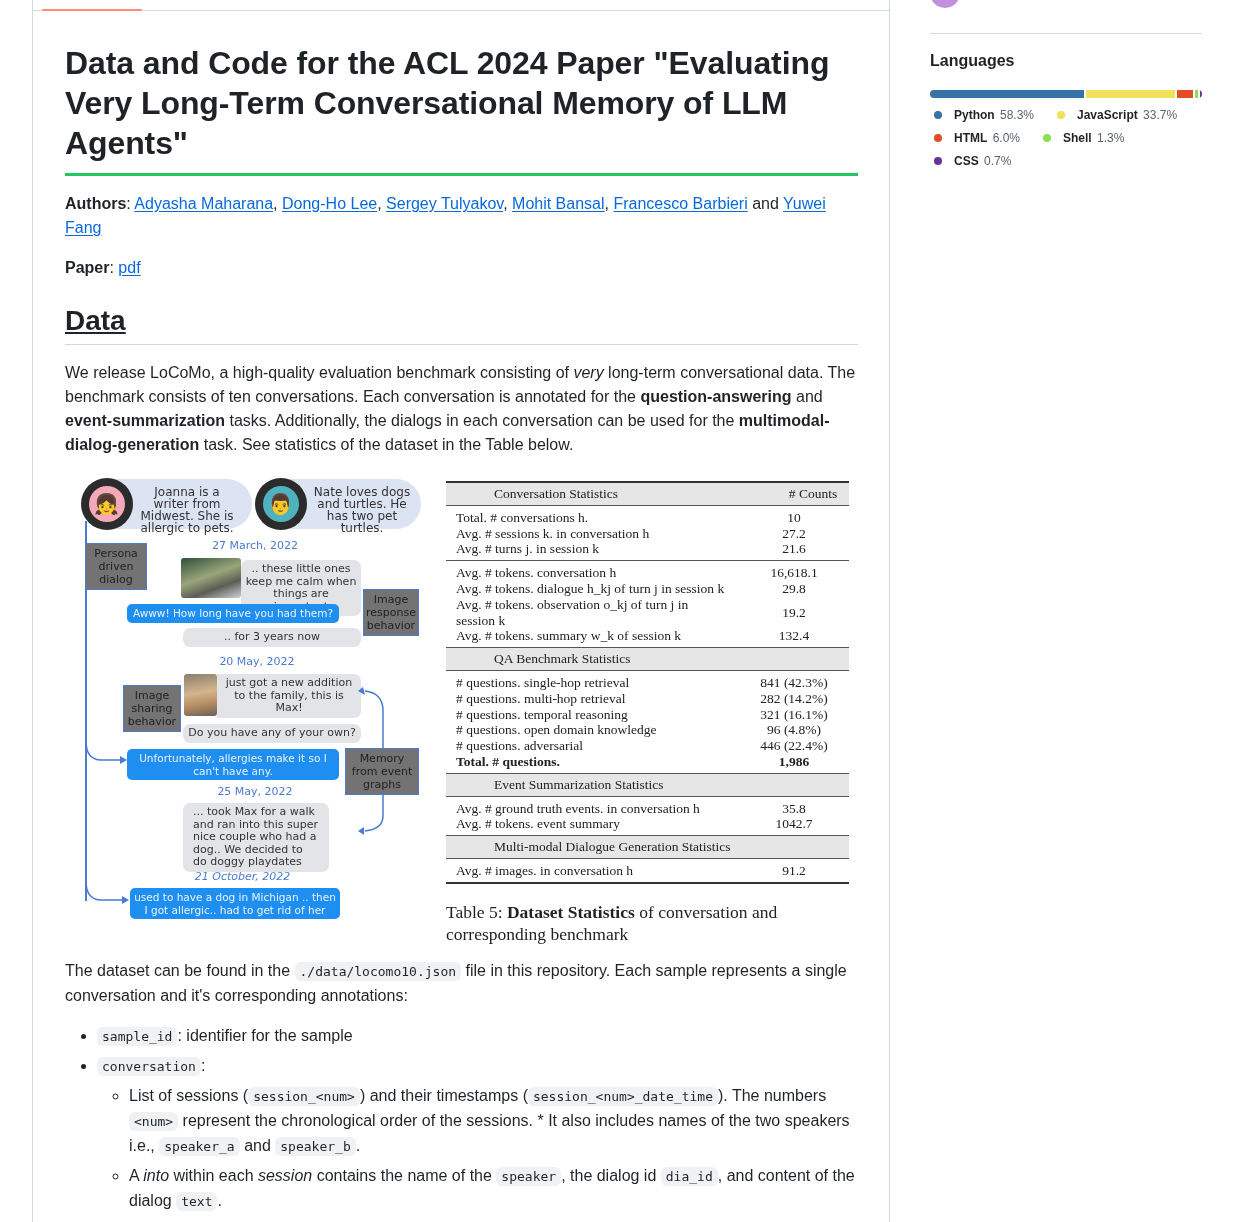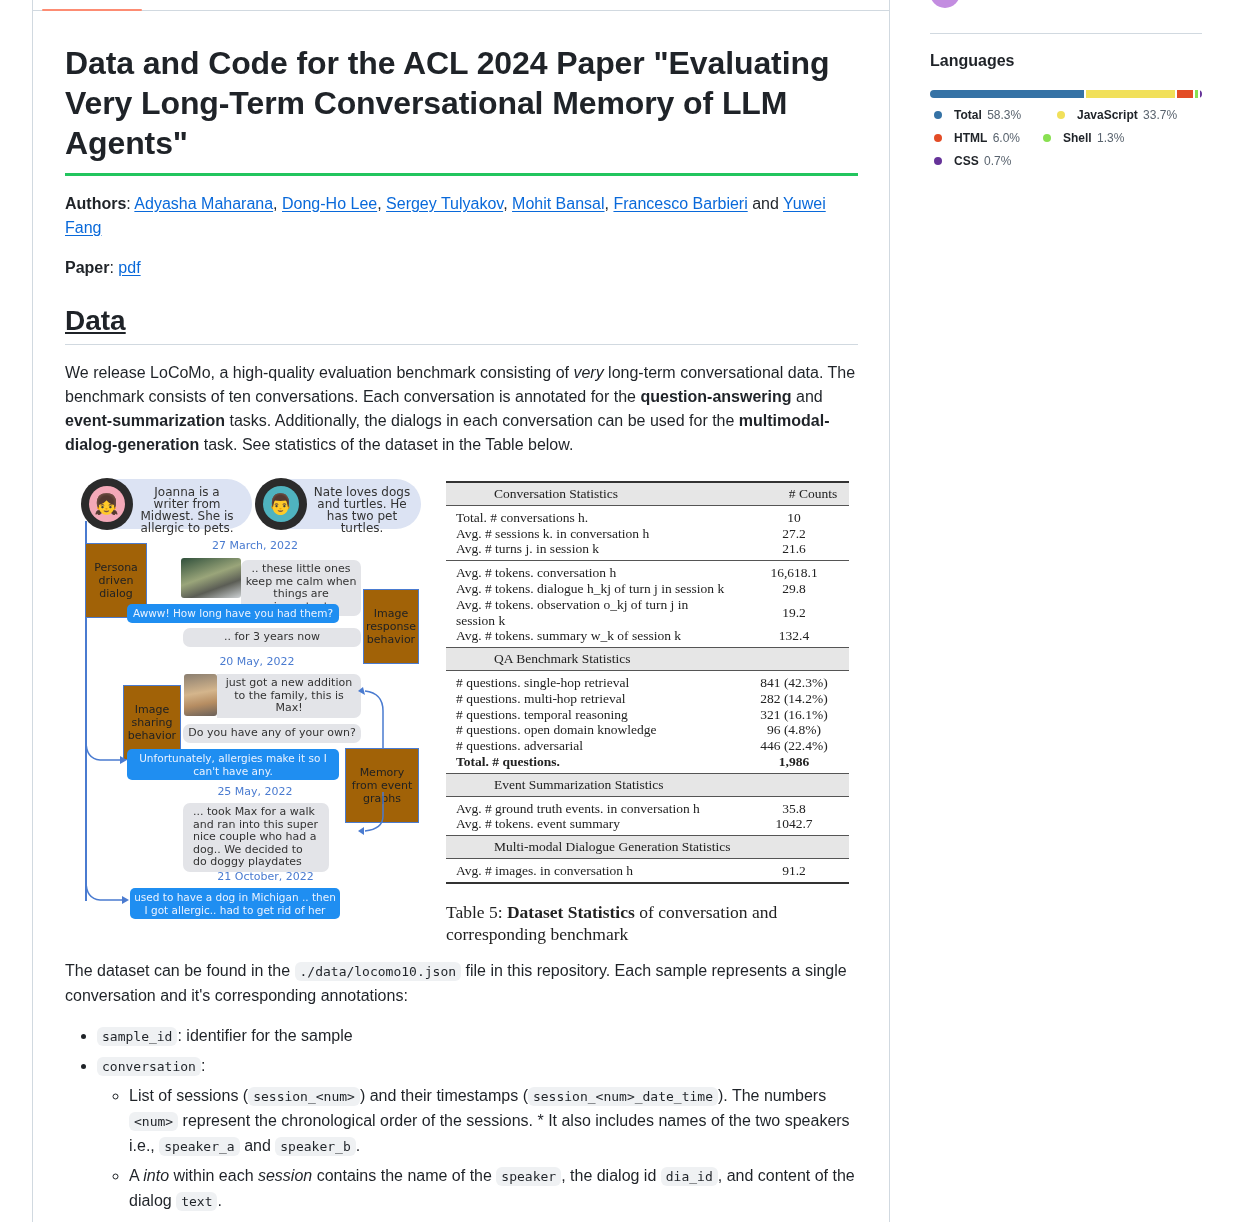--- a/index.html
+++ b/index.html
@@ -50,22 +50,22 @@
     position: absolute; width: 52px; height: 52px; border-radius: 50%;
     background: #2b2b2b; display: flex; align-items: center; justify-content: center;
   }
   .avatar-inner {
     width: 36px; height: 36px; border-radius: 50%; display: flex;
     align-items: center; justify-content: center; font-size: 20px;
   }
   .persona-text { position: absolute; top: 7px; }
   .vline { position: absolute; background: #4a7bd0; width: 2px; }
   .label-box {
-    position: absolute; border: 1.5px solid #4a7bd0; background: #a16207;
-    font-size: 11px; line-height: 13px; text-align: center; color: #222; padding: 17px 2px;
+    position: absolute; border: 1.5px solid #4a7bd0; background: #737373;
+    font-size: 11px; line-height: 13px; text-align: center; color: #222; padding: 3px 2px;
   }
   .date { position: absolute; font-size: 11px; color: #4a7bd0; text-align: center; }
   .msg-grey {
     position: absolute; background: #e3e4e8; border-radius: 7px; color: #333;
     font-size: 11px; line-height: 12.5px; text-align: center; padding: 3px 4px;
   }
   .msg-blue {
     position: absolute; background: #1f8ef1; border-radius: 5px; color: #e9f2ff;
     font-size: 10.5px; line-height: 12.5px; text-align: center; padding: 3px 4px;
   }
@@ -173,21 +173,21 @@
 
         <div class="date" style="left:122px; top:184px; width:140px;">20 May, 2022</div>
         <div class="photo" style="left:119px; top:203px; width:33px; height:42px; background:linear-gradient(170deg,#8a7e70,#d4b58c 45%,#b68d62 70%,#6a6059);"></div>
         <div class="msg-grey" style="left:152px; top:203px; width:144px; border-radius:0 7px 7px 0;">just got a new addition to the family, this is Max!</div>
         <div class="msg-grey" style="left:118px; top:253px; width:178px;">Do you have any of your own?</div>
         <div class="msg-blue" style="left:62px; top:278px; width:212px;">Unfortunately, allergies make it so I can't have any.</div>
 
         <div class="date" style="left:120px; top:314px; width:140px;">25 May, 2022</div>
         <div class="msg-grey" style="left:118px; top:332px; width:146px; text-align:left; padding:3px 10px;">... took Max for a walk and ran into this super nice couple who had a dog.. We decided to do doggy playdates</div>
 
-        <div class="date" style="left:128px; top:399px; width:145px;">21 October, 2022</div>
+        <div class="date" style="left:105px; top:399px; width:145px;font-style:italic;">21 October, 2022</div>
         <div class="msg-blue" style="left:65px; top:417px; width:210px;">used to have a dog in Michigan .. then I got allergic.. had to get rid of her</div>
 
         <svg class="arrow-svg" width="370" height="470">
           <path d="M21 270 Q21 288 35 289 L60 289" fill="none" stroke="#4a7bd0" stroke-width="1.5"></path>
           <path d="M55 285 L62 289 L55 293 Z" fill="#4a7bd0"></path>
           <path d="M21 410 Q21 428 35 429 L62 429" fill="none" stroke="#4a7bd0" stroke-width="1.5"></path>
           <path d="M57 425 L64 429 L57 433 Z" fill="#4a7bd0"></path>
           <path d="M318 277 L318 240 Q318 222 300 220" fill="none" stroke="#4a7bd0" stroke-width="1.5"></path>
           <path d="M298 216 L293 220 L300 224 Z" fill="#4a7bd0"></path>
           <path d="M318 321 L318 345 Q318 358 300 360" fill="none" stroke="#4a7bd0" stroke-width="1.5"></path>
@@ -304,19 +304,19 @@
   <div class="divider"></div>
   <h2>Languages</h2>
   <div class="langbar" id="langbar">
       <span style="background: rgb(53, 114, 165); flex: 58.3 0 0px;"></span>
       <span style="background: rgb(241, 224, 90); flex: 33.7 0 0px;"></span>
       <span style="background: rgb(227, 76, 38); flex: 6 0 0px;"></span>
       <span style="background: rgb(137, 224, 81); flex: 1.3 0 0px;"></span>
       <span style="background: rgb(102, 51, 153); flex: 0.7 0 0px;"></span>
     </div>
   <div class="legend">
-    <a class="legend-item" style="left:0; top:0;"><span class="dot" style="background: rgb(53, 114, 165);"></span><span class="name">Total</span> <span class="pct">58.3%</span></a>
+    <a class="legend-item" style="left:0; top:0;"><span class="dot" style="background: rgb(53, 114, 165);"></span><span class="name">Python</span> <span class="pct">58.3%</span></a>
     <a class="legend-item" style="left:123px; top:0;"><span class="dot" style="background: rgb(241, 224, 90);"></span><span class="name">JavaScript</span> <span class="pct">33.7%</span></a>
     <a class="legend-item" style="left:0; top:23px;"><span class="dot" style="background: rgb(227, 76, 38);"></span><span class="name">HTML</span> <span class="pct">6.0%</span></a>
     <a class="legend-item" style="left:109px; top:23px;"><span class="dot" style="background: rgb(137, 224, 81);"></span><span class="name">Shell</span> <span class="pct">1.3%</span></a>
     <a class="legend-item" style="left:0; top:46px;"><span class="dot" style="background: rgb(102, 51, 153);"></span><span class="name">CSS</span> <span class="pct">0.7%</span></a>
   </div>
 </div>
 
 </body></html>

